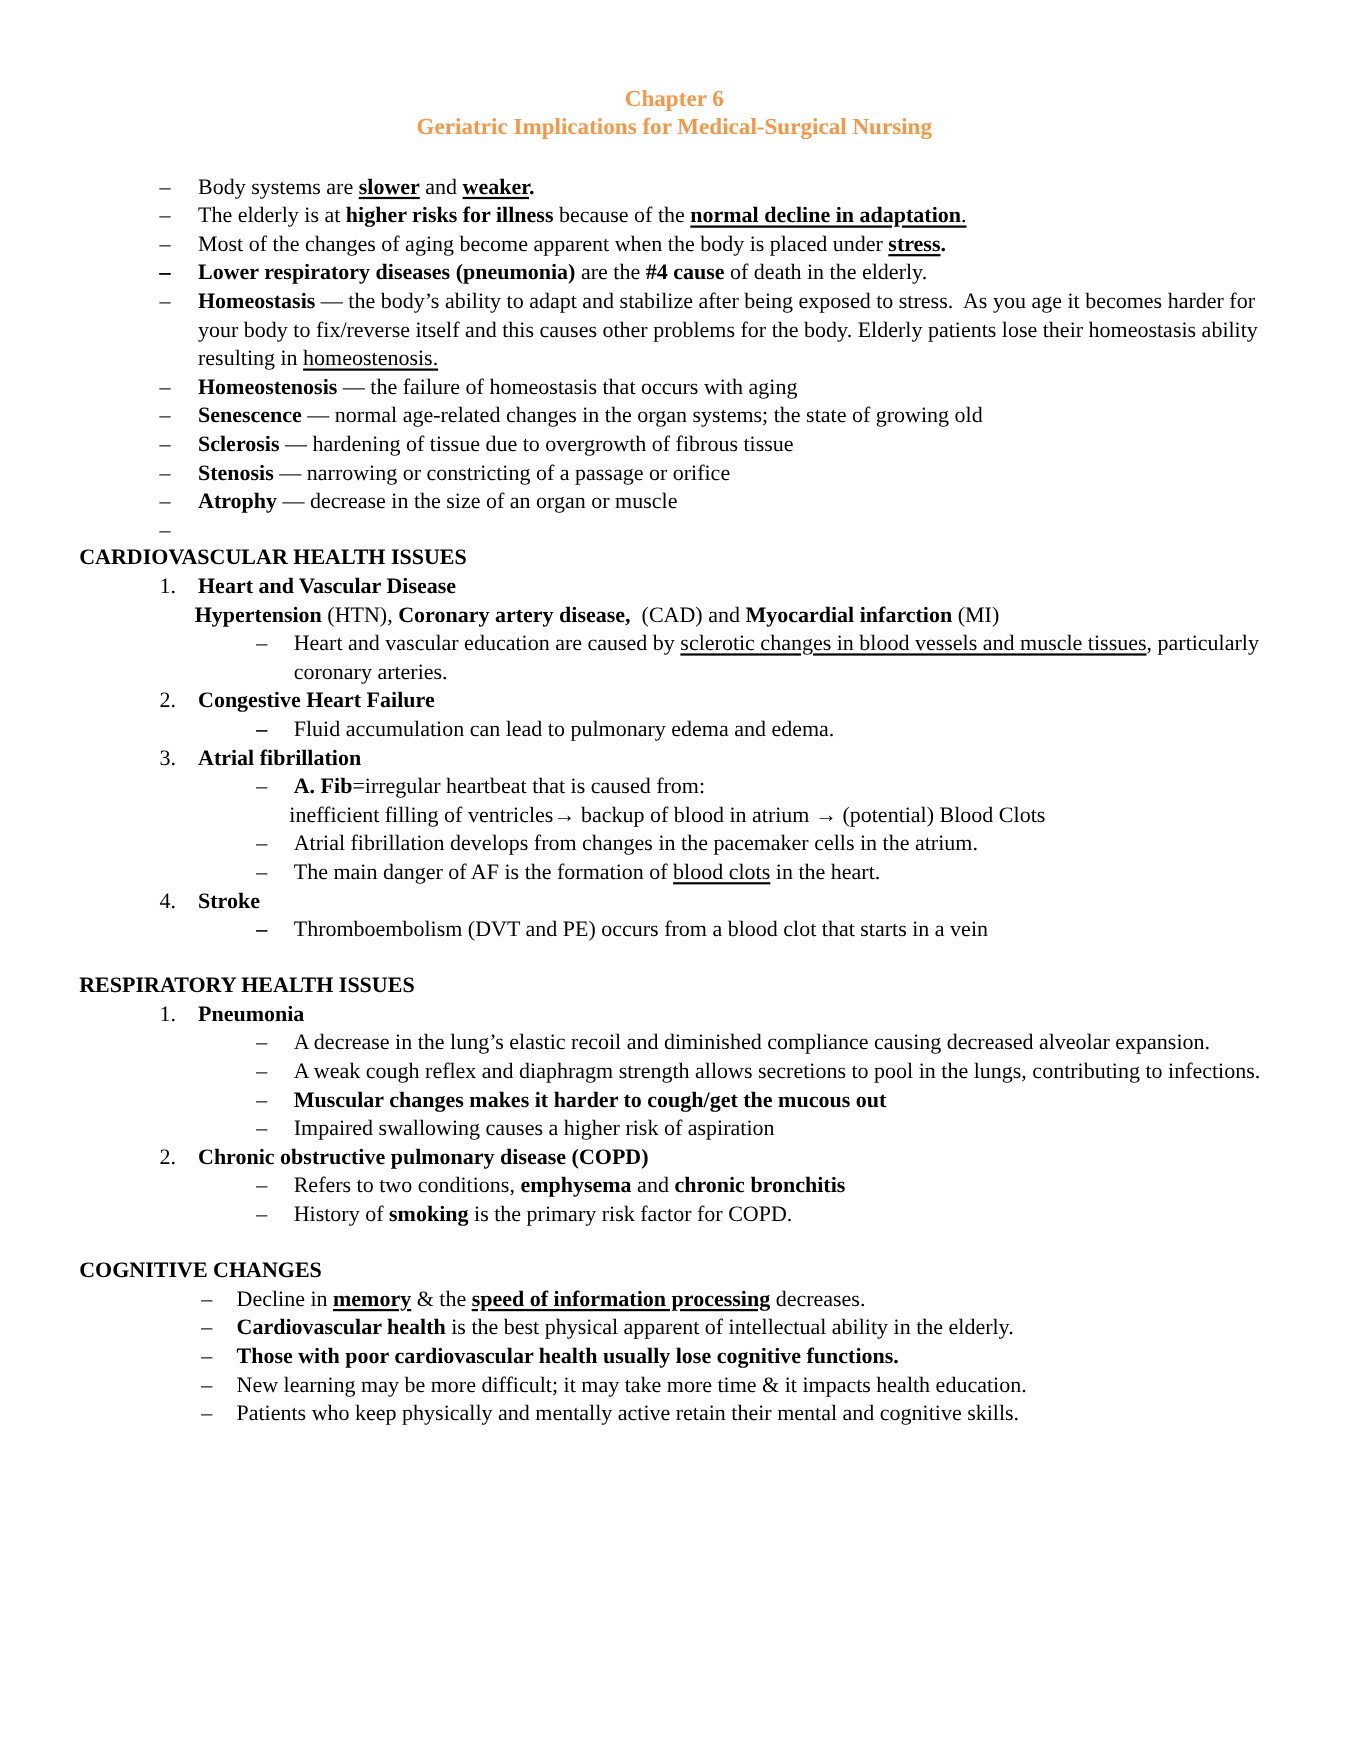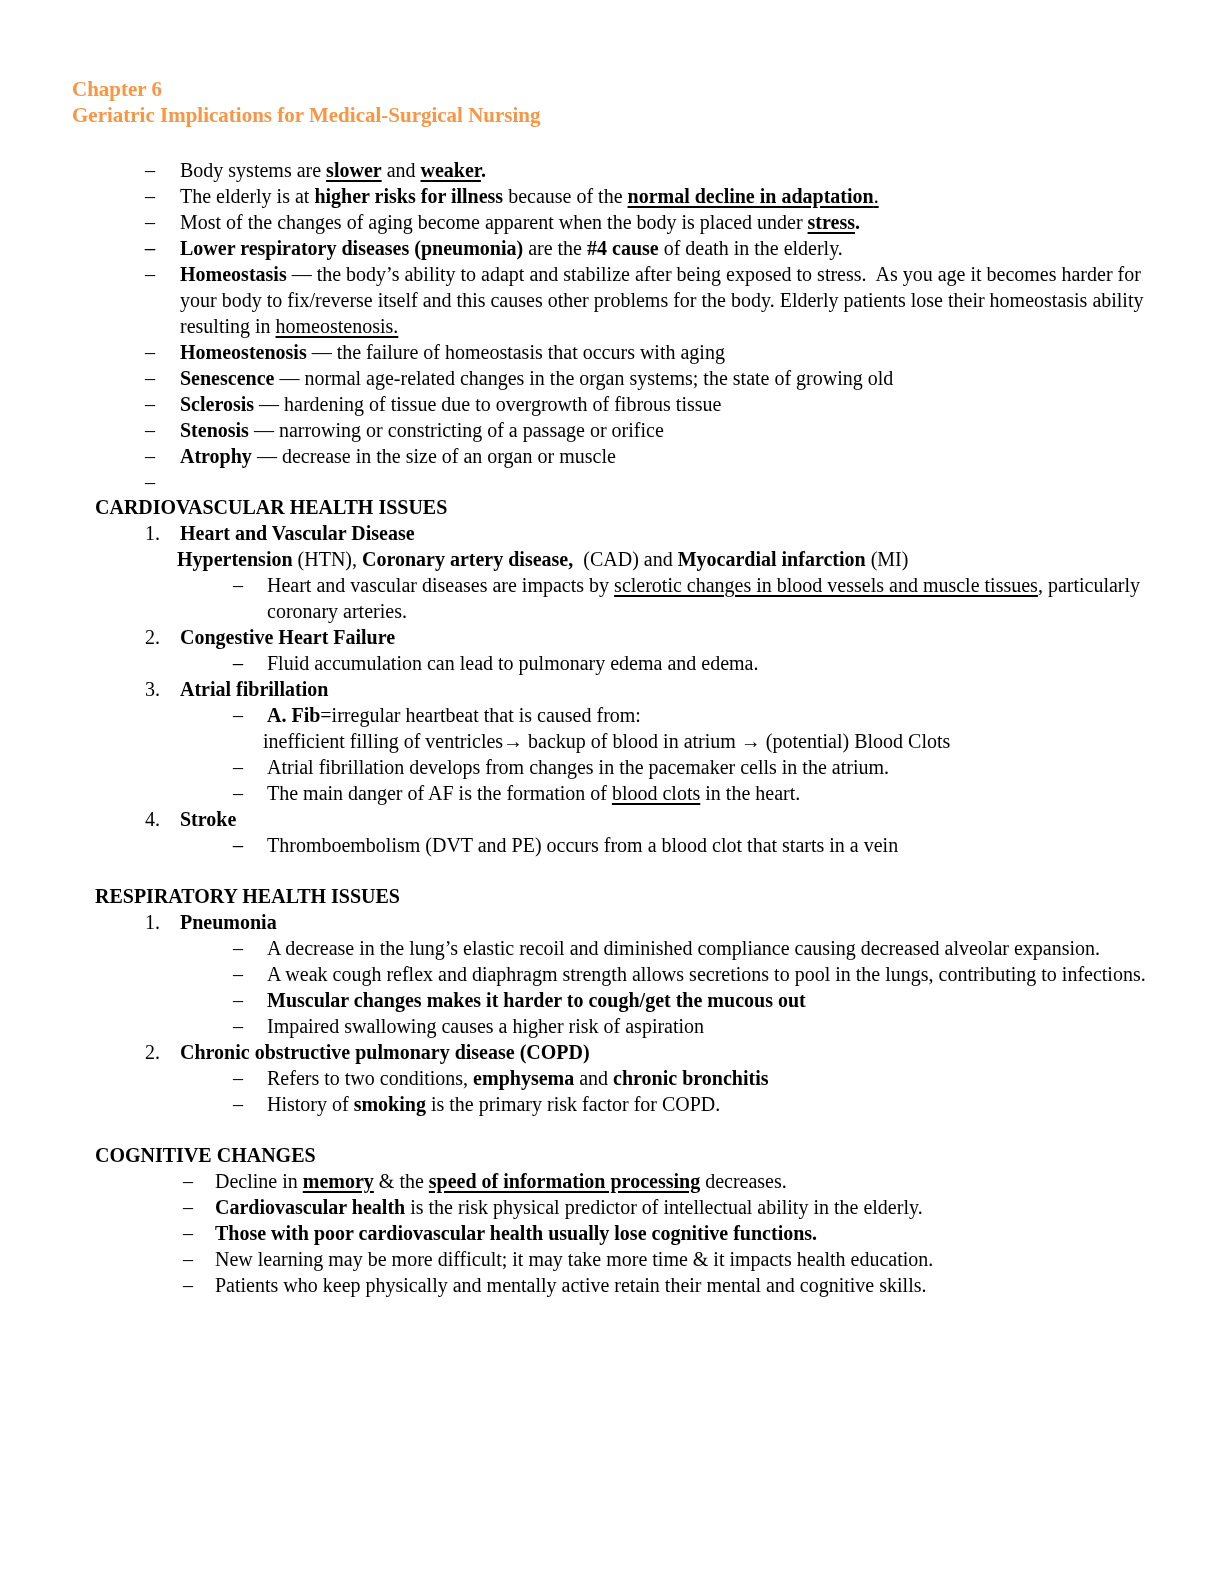--- a/index.html
+++ b/index.html
@@ -17,40 +17,41 @@
     color: #000000;
   }
   .page {
     box-sizing: border-box;
     width: 1224px;
     height: 1584px;
     padding: 76px 70px 0 72px;
     background: #ffffff;
   }
   .doc-title {
+    text-align: center;
     font-weight: bold;
     font-size: 21px;
     line-height: 26px;
     color: #F79646;
   }
   #doc-content {
     margin-top: 29px;
   }
   .line {
     position: relative;
   }
   .txt {
     white-space: pre-wrap;
   }
   .marker {
     position: absolute;
     top: 0;
   }
   
-  .h { font-weight: bold; margin-top: 25px; padding-left: 0; margin-left: 23px; }
+  .h { font-weight: bold; margin-top: 25px; padding-left: 0; }
   
   .b1 { padding-left: 108px; }
   .b1 > .marker { left: 73px; }
   
   .n1 { padding-left: 108px; }
   .n1 > .marker { left: 73px; }
   
   .c1 { padding-left: 105px; }
   
   .b2 { padding-left: 195px; }
@@ -86,21 +87,21 @@
       <div class="line b1"><span class="marker">–</span><span class="txt"><span class="bb">Homeostasis</span><span> — the body’s ability to adapt and stabilize after being exposed to stress.  As you age it becomes harder for your body to fix/reverse itself and this causes other problems for the body. Elderly patients lose their homeostasis ability resulting in </span><span class="uu">homeostenosis.</span></span></div>
       <div class="line b1"><span class="marker">–</span><span class="txt"><span class="bb">Homeostenosis</span><span> — the failure of homeostasis that occurs with aging</span></span></div>
       <div class="line b1"><span class="marker">–</span><span class="txt"><span class="bb">Senescence</span><span> — normal age-related changes in the organ systems; the state of growing old</span></span></div>
       <div class="line b1"><span class="marker">–</span><span class="txt"><span class="bb">Sclerosis</span><span> — hardening of tissue due to overgrowth of fibrous tissue</span></span></div>
       <div class="line b1"><span class="marker">–</span><span class="txt"><span class="bb">Stenosis</span><span> — narrowing or constricting of a passage or orifice</span></span></div>
       <div class="line b1"><span class="marker">–</span><span class="txt"><span class="bb">Atrophy</span><span> — decrease in the size of an organ or muscle</span></span></div>
       <div class="line b1"><span class="marker">–</span></div>
       <div class="line h"><span class="txt"><span class="bb">CARDIOVASCULAR HEALTH ISSUES</span></span></div>
       <div class="line n1"><span class="marker">1.</span><span class="txt"><span class="bb">Heart and Vascular Disease</span></span></div>
       <div class="line c1"><span class="txt"><span class="bb">Hypertension</span><span> (HTN), </span><span class="bb">Coronary artery disease,</span><span>  (CAD) and </span><span class="bb">Myocardial infarction</span><span> (MI)</span></span></div>
-      <div class="line b2"><span class="marker">–</span><span class="txt"><span>Heart and vascular diseases are impacts by </span><span class="uu">sclerotic changes in blood vessels and muscle tissues</span><span>, particularly coronary arteries.</span></span></div>
+      <div class="line b2"><span class="marker">–</span><span class="txt"><span>Heart and vascular education are caused by </span><span class="uu">sclerotic changes in blood vessels and muscle tissues</span><span>, particularly coronary arteries.</span></span></div>
       <div class="line n1"><span class="marker">2.</span><span class="txt"><span class="bb">Congestive Heart Failure</span></span></div>
       <div class="line b2"><span class="marker">–</span></div>
       <div class="line b2"><span class="marker">–</span><span class="txt"><span>Fluid accumulation can lead to pulmonary edema and edema.</span></span></div>
       <div class="line n1"><span class="marker">3.</span><span class="txt"><span class="bb">Atrial fibrillation</span></span></div>
       <div class="line b2"><span class="marker">–</span><span class="txt"><span class="bb">A. Fib</span><span>=irregular heartbeat that is caused from:</span></span></div>
       <div class="line c2"><span class="txt"><span>inefficient filling of ventricles→ backup of blood in atrium → (potential) Blood Clots</span></span></div>
       <div class="line b2"><span class="marker">–</span><span class="txt"><span>Atrial fibrillation develops from changes in the pacemaker cells in the atrium.</span></span></div>
       <div class="line b2"><span class="marker">–</span><span class="txt"><span>The main danger of AF is the formation of </span><span class="uu">blood clots</span><span> in the heart.</span></span></div>
       <div class="line n1"><span class="marker">4.</span><span class="txt"><span class="bb">Stroke</span></span></div>
       <div class="line b2"><span class="marker">–</span></div>
@@ -109,18 +110,18 @@
       <div class="line n1"><span class="marker">1.</span><span class="txt"><span class="bb">Pneumonia</span></span></div>
       <div class="line b2"><span class="marker">–</span><span class="txt"><span>A decrease in the lung’s elastic recoil and diminished compliance causing decreased alveolar expansion.</span></span></div>
       <div class="line b2"><span class="marker">–</span><span class="txt"><span>A weak cough reflex and diaphragm strength allows secretions to pool in the lungs, contributing to infections.</span></span></div>
       <div class="line b2"><span class="marker">–</span><span class="txt"><span class="bb">Muscular changes makes it harder to cough/get the mucous out</span></span></div>
       <div class="line b2"><span class="marker">–</span><span class="txt"><span>Impaired swallowing causes a higher risk of aspiration</span></span></div>
       <div class="line n1"><span class="marker">2.</span><span class="txt"><span class="bb">Chronic obstructive pulmonary disease (COPD)</span></span></div>
       <div class="line b2"><span class="marker">–</span><span class="txt"><span>Refers to two conditions, </span><span class="bb">emphysema</span><span> and </span><span class="bb">chronic bronchitis</span></span></div>
       <div class="line b2"><span class="marker">–</span><span class="txt"><span>History of </span><span class="bb">smoking</span><span> is the primary risk factor for COPD.</span></span></div>
       <div class="line h"><span class="txt"><span class="bb">COGNITIVE CHANGES</span></span></div>
       <div class="line bc"><span class="marker">–</span><span class="txt"><span>Decline in </span><span class="bb uu">memory</span><span> &amp; the </span><span class="bb uu">speed of information processing</span><span> decreases.</span></span></div>
-      <div class="line bc"><span class="marker">–</span><span class="txt"><span class="bb">Cardiovascular health</span><span> is the risk physical predictor of intellectual ability in the elderly.</span></span></div>
+      <div class="line bc"><span class="marker">–</span><span class="txt"><span class="bb">Cardiovascular health</span><span> is the best physical apparent of intellectual ability in the elderly.</span></span></div>
       <div class="line bc"><span class="marker">–</span><span class="txt"><span class="bb">Those with poor cardiovascular health usually lose cognitive functions.</span></span></div>
       <div class="line bc"><span class="marker">–</span><span class="txt"><span>New learning may be more difficult; it may take more time &amp; it impacts health education.</span></span></div>
       <div class="line bc"><span class="marker">–</span><span class="txt"><span>Patients who keep physically and mentally active retain their mental and cognitive skills.</span></span></div>
     </div>
 </div>
 
 </body></html>

